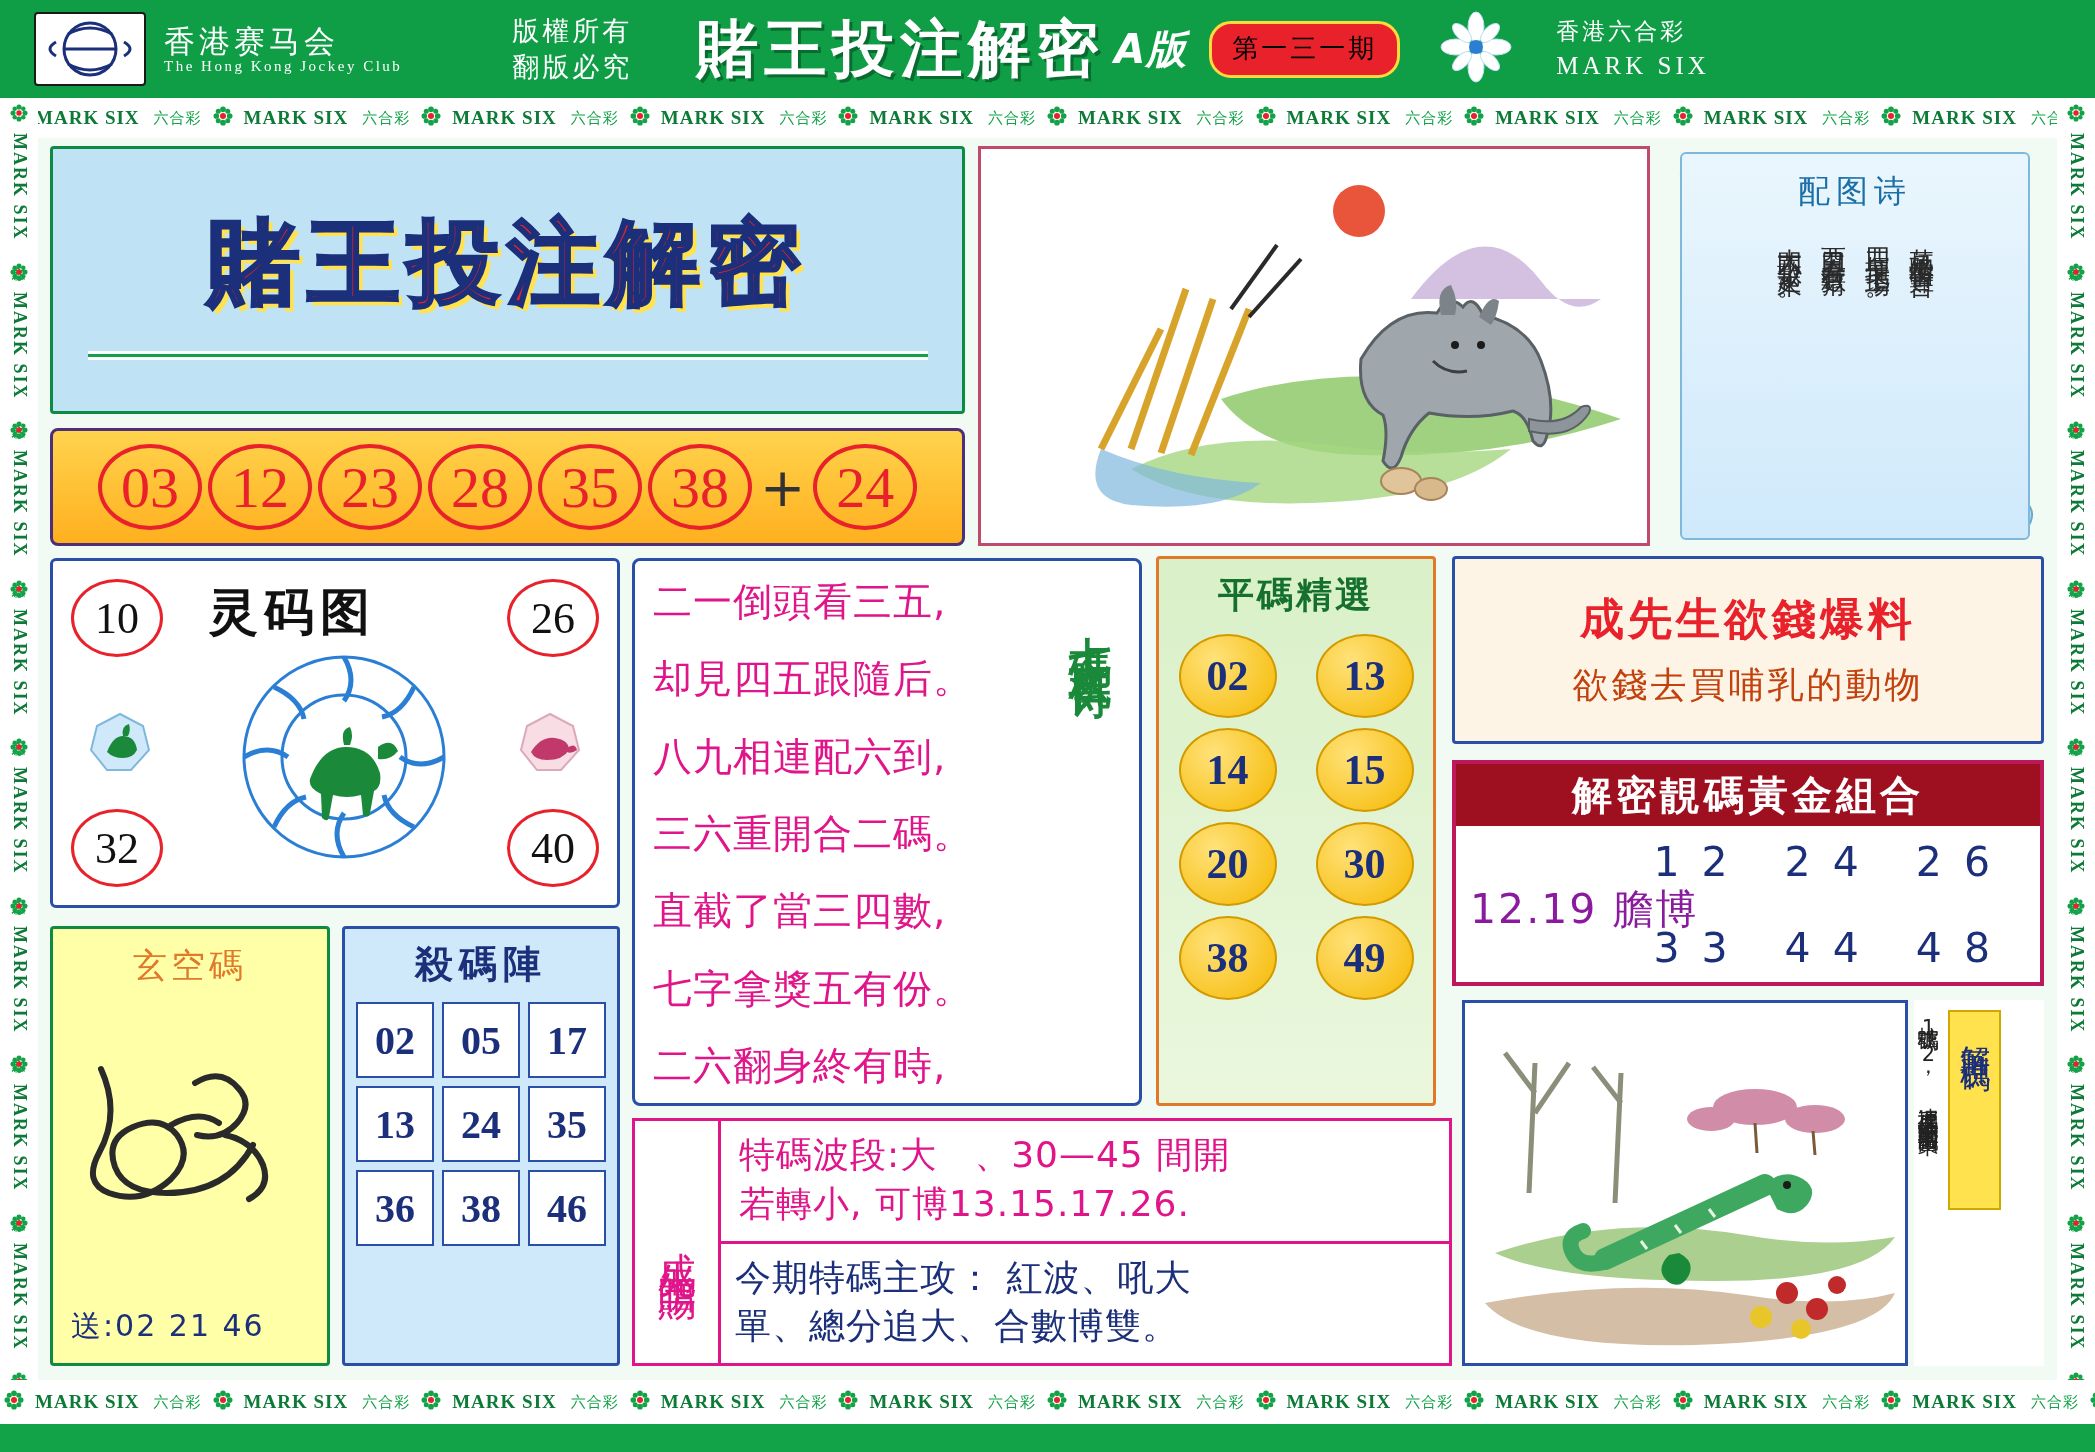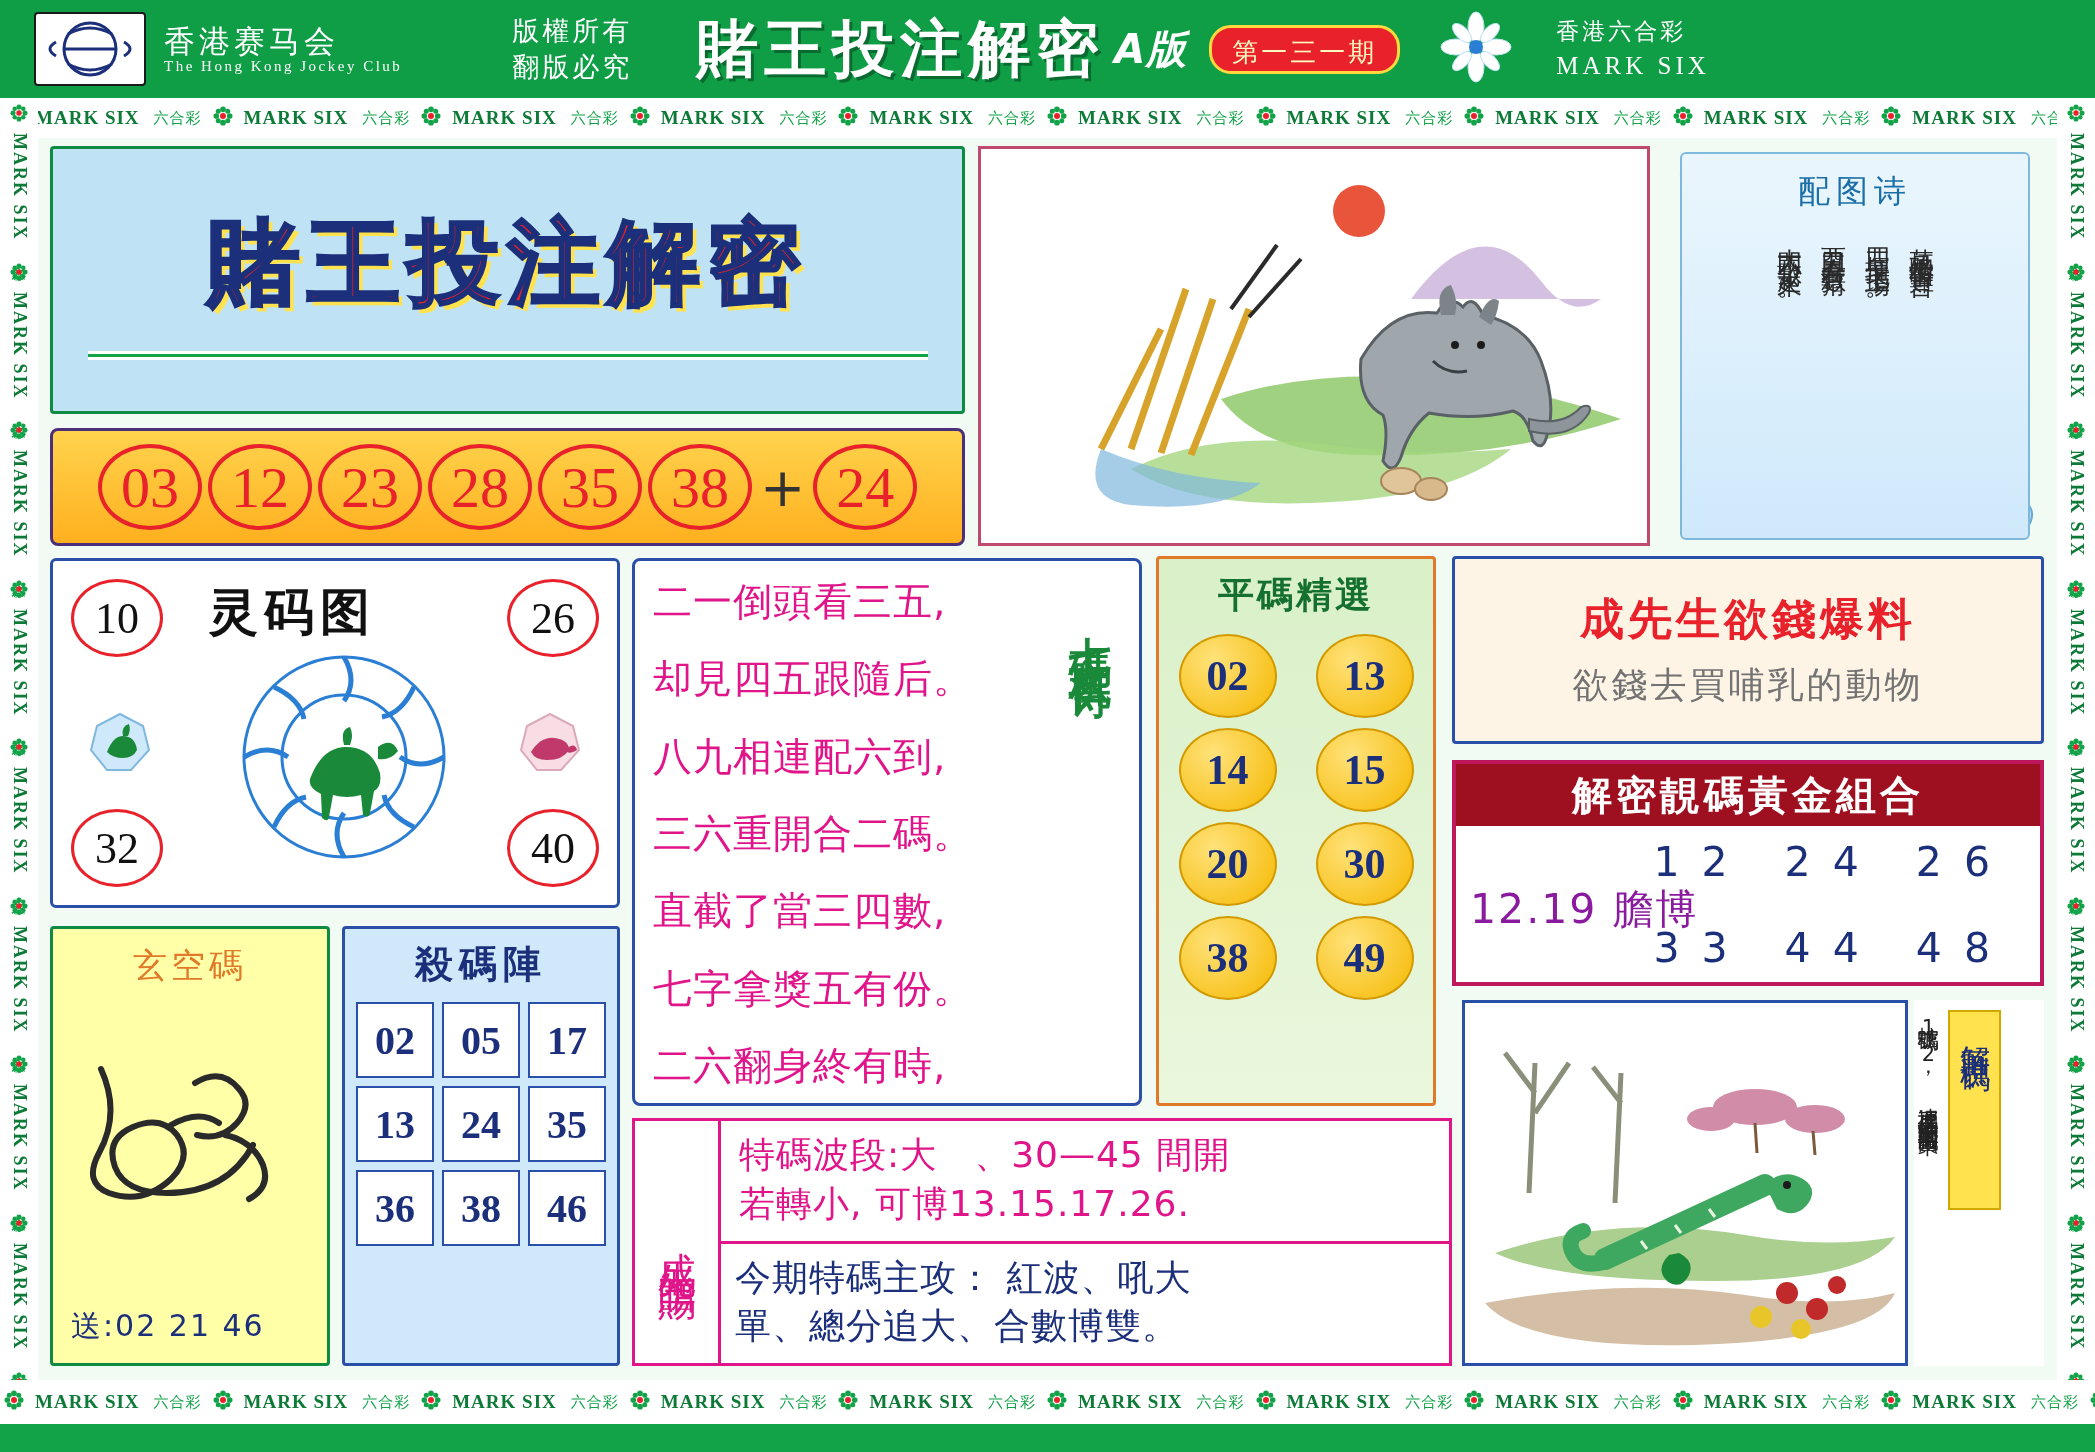--- a/index.html
+++ b/index.html
@@ -43,23 +43,23 @@
     color:#ffffff; font-size:62px; font-weight:bold; letter-spacing:6px;
     text-shadow:3px 3px 0 #0a6b30;
     white-space:nowrap;
   }
   .edition {
     margin-left:10px; color:#ffffff; font-size:40px; font-weight:bold;
     font-style:italic; letter-spacing:1px;
   }
   .issue-badge {
     margin-left:22px;
-    background:#e8212b; color:#fef9c3;
+    background:#e8212b; color:#000000;
     border:3px solid #ffd93d; border-radius:22px;
-    padding:7px 20px 1px; font-size:26px; letter-spacing:3px; white-space:nowrap;
+    padding:7px 20px 9px; font-size:26px; letter-spacing:3px; white-space:nowrap;
   }
   .pinwheel { margin-left:40px; }
   .marksix-right { margin-left:44px; color:#ffffff; text-align:left; line-height:1.25; }
   .marksix-right .cn { font-size:23px; letter-spacing:3px; }
   .marksix-right .en { font-size:25px; letter-spacing:4px; font-family:"Liberation Serif", serif; margin-top:4px; }
 
   
   .strip {
     position:absolute; left:0; width:2095px; height:40px;
     background:#ffffff; overflow:hidden;
@@ -191,21 +191,21 @@
     font-size:42px; font-weight:bold; color:#1b2f7a; font-family:"Liberation Serif", serif;
   }
 
   
   .cheng-box {
     position:absolute; left:1414px; top:418px; width:592px; height:188px;
     background:#fdf4e6; border:3px solid #2a4fa8; border-radius:4px;
     display:flex; flex-direction:column; align-items:center; justify-content:center;
   }
   .cheng-title { font-size:44px; color:#e8212b; letter-spacing:4px; font-weight:bold; }
-  .cheng-sub { margin-top:12px; font-size:36px; color:#737373; letter-spacing:3px; }
+  .cheng-sub { margin-top:12px; font-size:36px; color:#c2410c; letter-spacing:3px; }
 
   
   .gold-box {
     position:absolute; left:1414px; top:622px; width:592px; height:226px;
     background:#ffffff; border:4px solid #be185d;
   }
   .gold-header {
     height:62px; background:#9e1020; color:#ffffff;
     display:flex; align-items:center; justify-content:center;
     font-size:40px; letter-spacing:4px; font-weight:bold;

